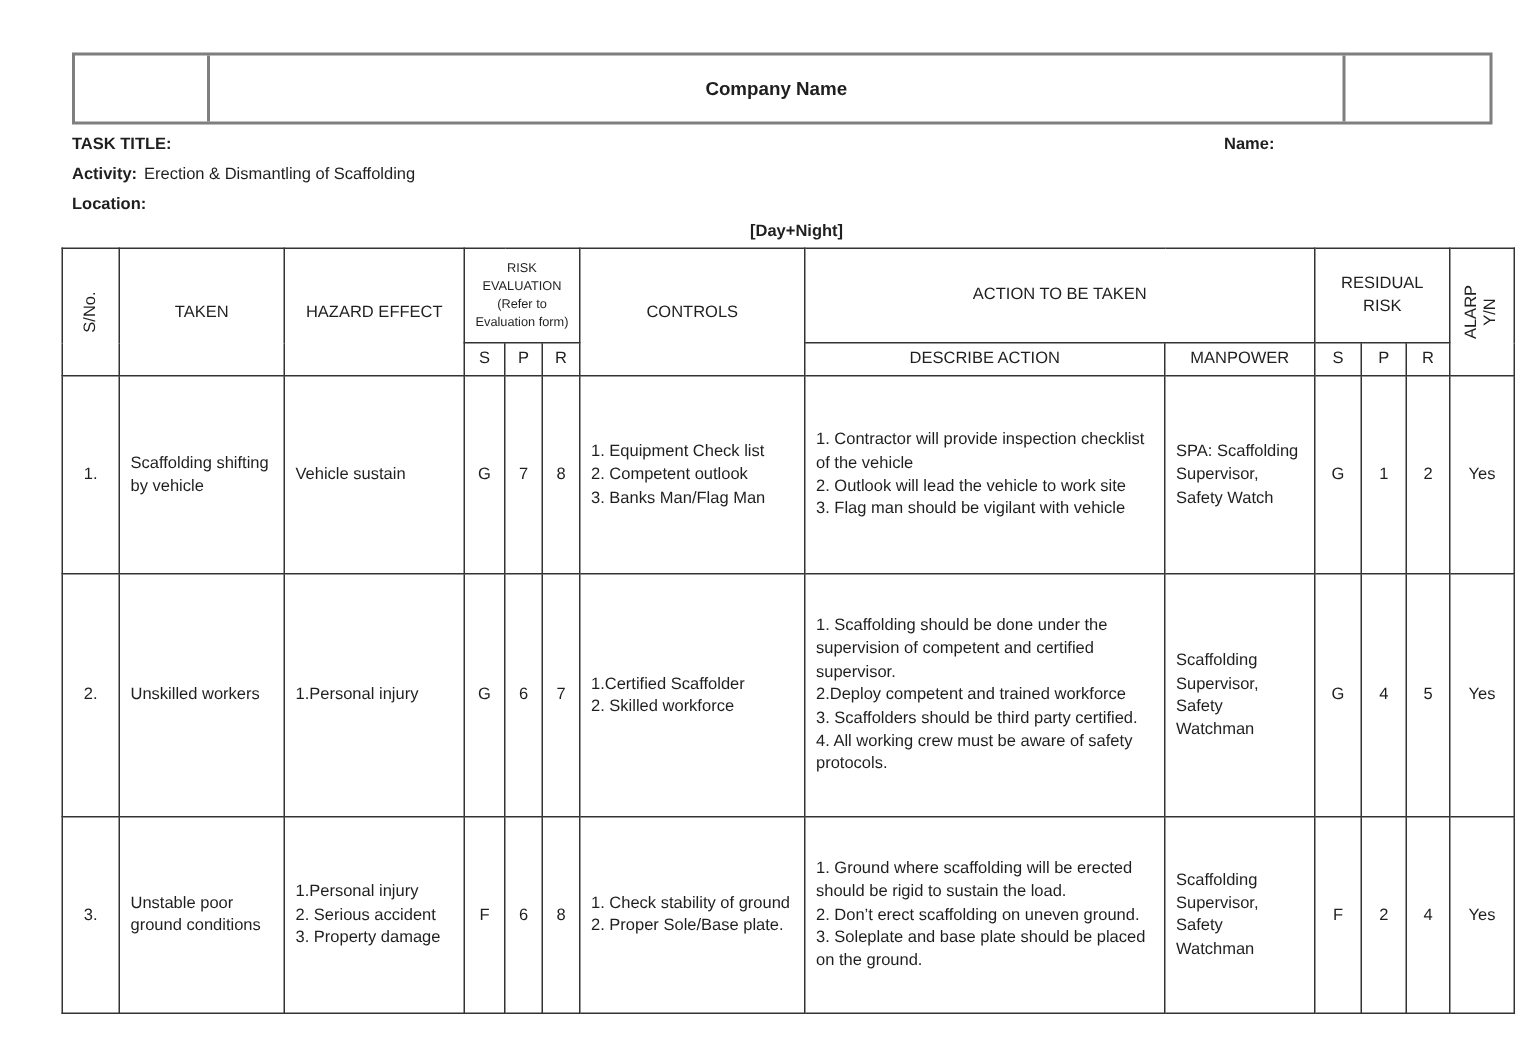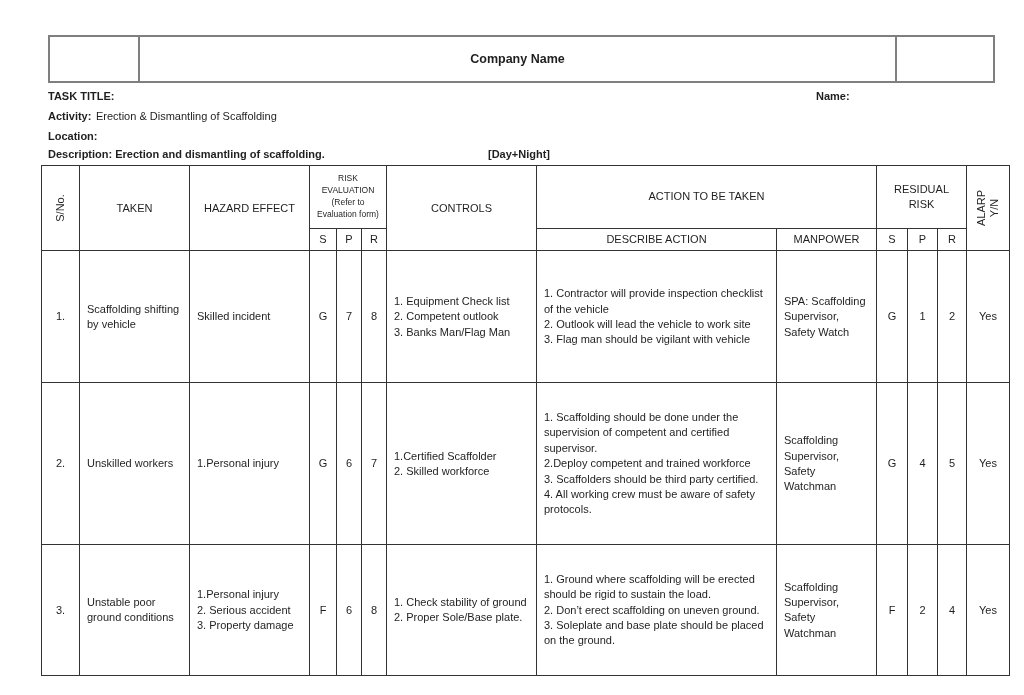--- a/index.html
+++ b/index.html
@@ -61,22 +61,21 @@
     <div class="cell-left"></div>
     <div class="cell-mid">Company Name</div>
     <div class="cell-right"></div>
   </div>
 
   <div class="meta bold" style="left:48px; top:90px;">TASK TITLE:</div>
   <div class="meta bold" style="left:816px; top:90px;">Name:</div>
   <div class="meta bold" style="left:48px; top:110px;">Activity:</div>
   <div class="meta" style="left:96px; top:110px;">Erection &amp; Dismantling of Scaffolding</div>
   <div class="meta bold" style="left:48px; top:130px;">Location:</div>
-  <div class="meta bold" style="left:48px; top:148px;">Description: Erection and dismantling of scaffolding.</div>
-  <div class="meta bold" style="left:488px; top:148px;">[Day+Night]</div>
+  <div class="meta bold" style="left:500px; top:148px;">[Day+Night]</div>
 
   <table class="risk">
     <colgroup>
       <col style="width:38px">
         <col style="width:110px">
         <col style="width:120px">
       <col style="width:27px">
         <col style="width:25px">
         <col style="width:25px">
       <col style="width:150px">
@@ -110,21 +109,21 @@
       <th class="sub">DESCRIBE ACTION</th>
       <th class="sub">MANPOWER</th>
       <th class="sub">S</th>
       <th class="sub">P</th>
       <th class="sub">R</th>
     </tr>
 
     <tr class="r1">
       <td class="c">1.</td>
       <td class="l">Scaffolding shifting by vehicle</td>
-      <td class="l">Skilled incident</td>
+      <td class="l">Vehicle sustain</td>
       <td class="c">G</td>
       <td class="c">7</td>
       <td class="c">8</td>
       <td class="l pre">1. Equipment Check list
 2. Competent outlook
 3. Banks Man/Flag Man</td>
       <td class="l pre">1. Contractor will provide inspection checklist of the vehicle
 2. Outlook will lead the vehicle to work site
 3. Flag man should be vigilant with vehicle</td>
       <td class="l pre">SPA: Scaffolding Supervisor,

